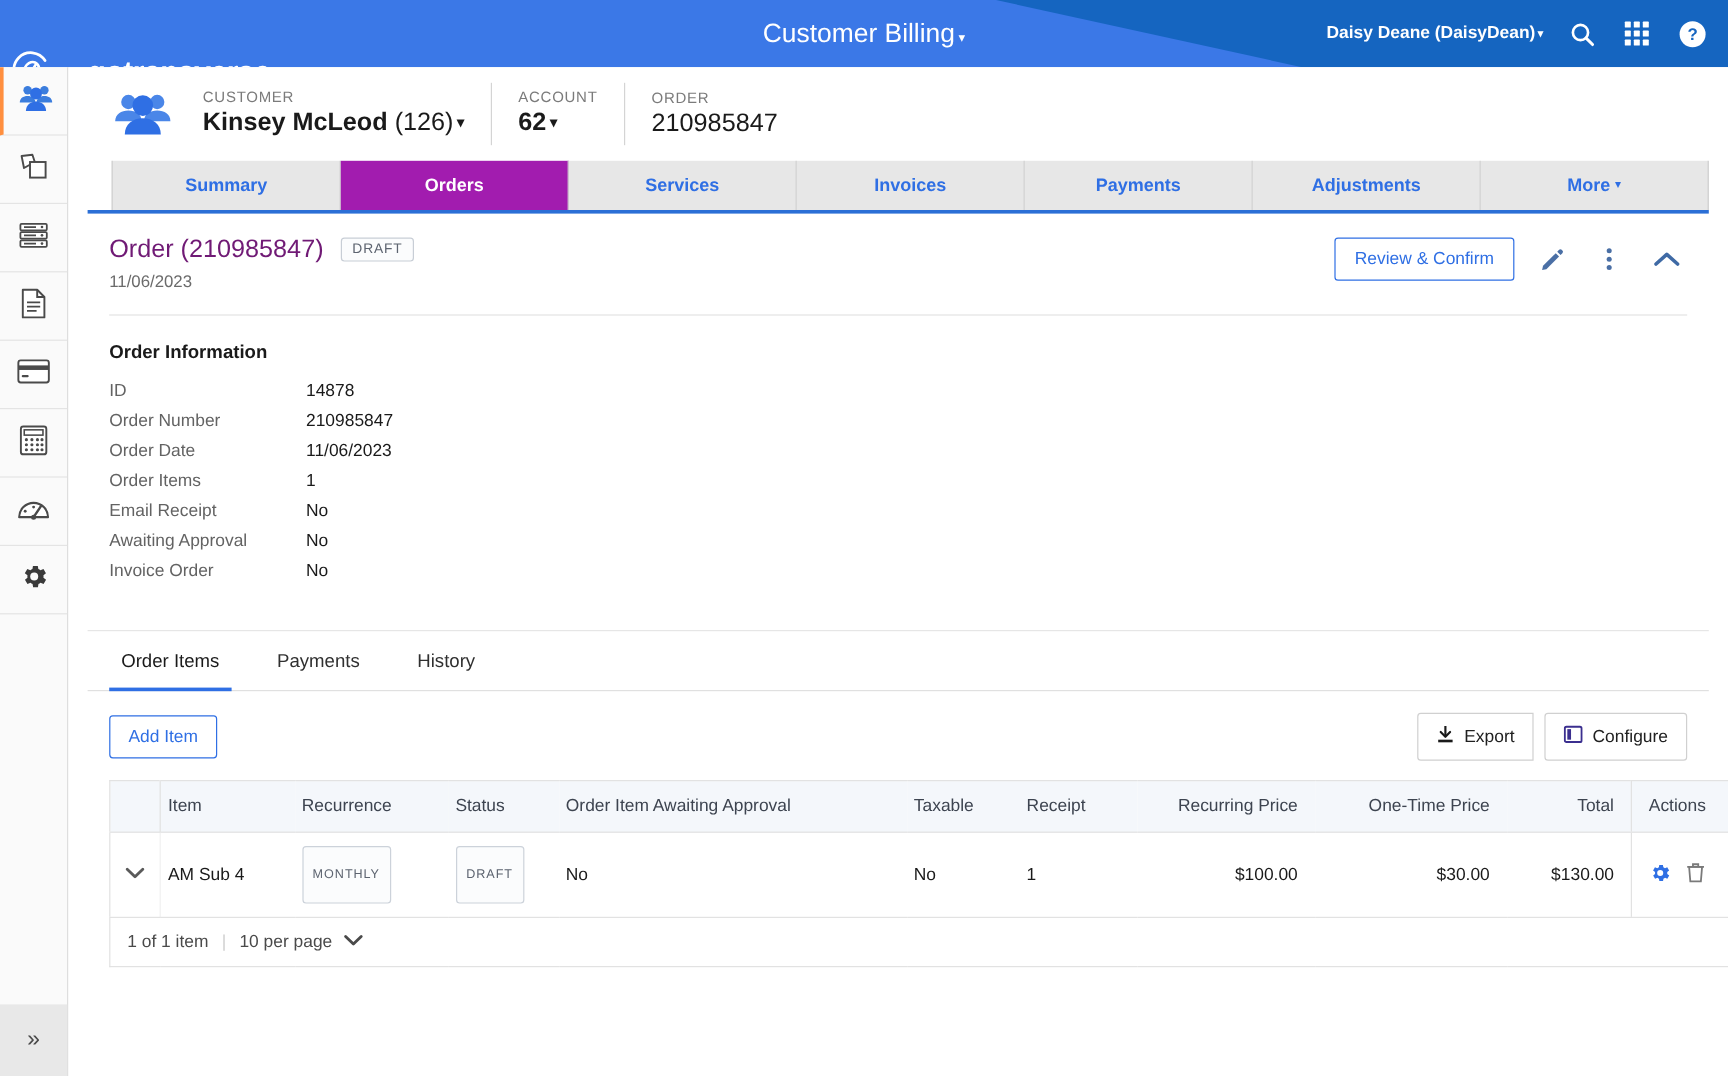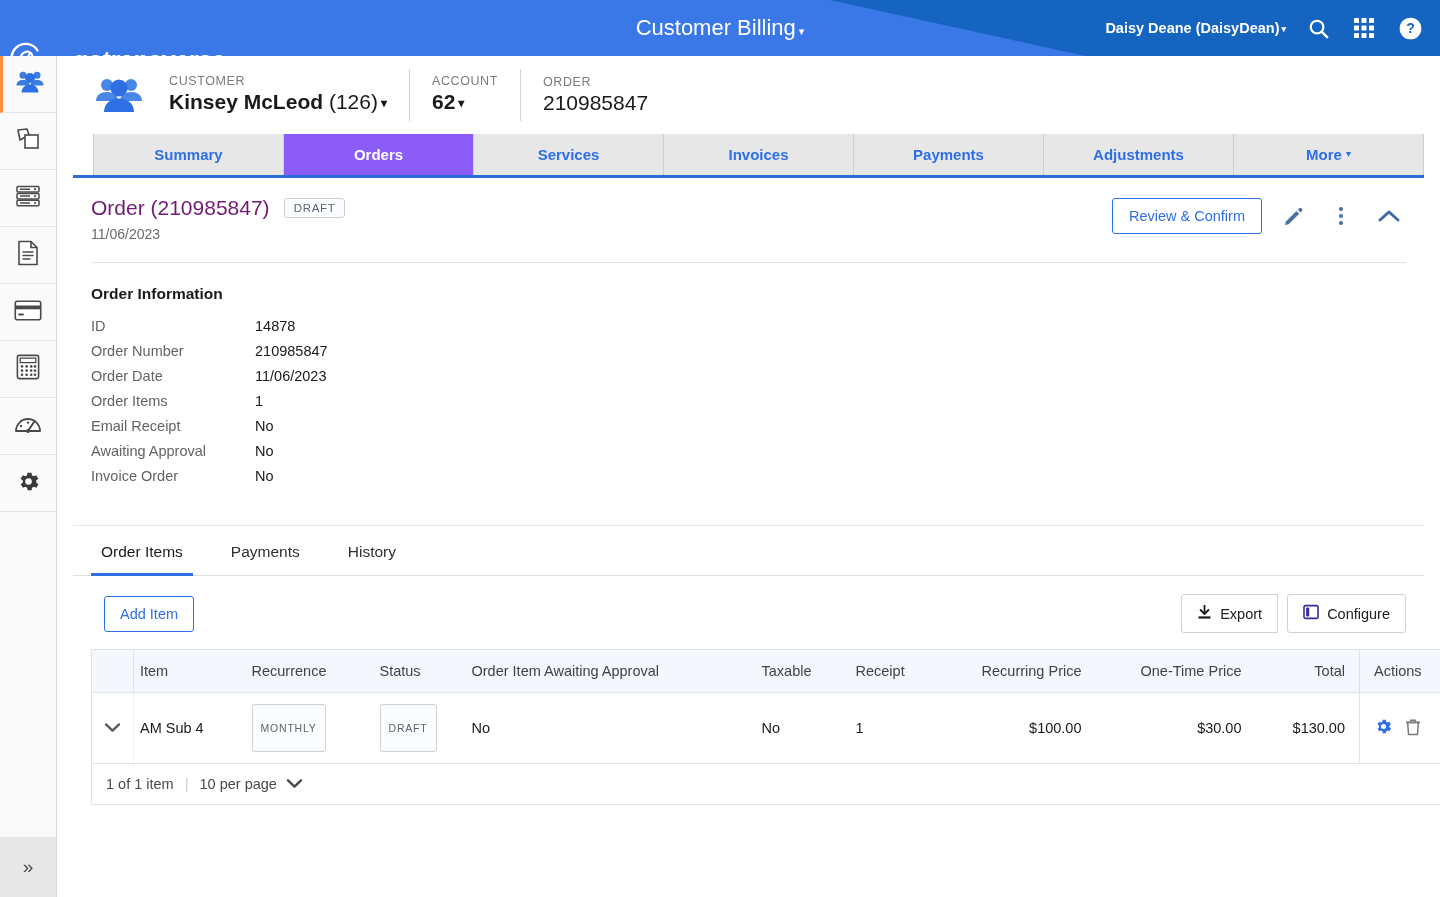--- a/index.html
+++ b/index.html
@@ -80,21 +80,21 @@
   .tabs {
     display:flex; margin: 0 16px 0 16px; height: 44px;
     border-bottom: 3px solid #2b6fd6;
   }
   .tab {
     flex: 1; display:flex; align-items:center; justify-content:center;
     background:#e7e7e7; border-right: 1px solid #cfcfcf;
     color:#2f6fe4; font-size: 15px; font-weight: bold;
   }
   .tab:first-child { border-left: 1px solid #cfcfcf; margin-left: 20px; }
-  .tab.active { background:#8b5cf6; color:#fff; }
+  .tab.active { background:#a21caf; color:#fff; }
   .tab .caret { font-size: 10px; margin-left:4px; position:relative; top:-1px; font-weight:normal;}
 
   
   .card { margin: 0 16px; padding: 0 18px; }
   .card-head { display:flex; align-items:flex-start; padding-top: 18px; }
   .card-title-row { display:flex; align-items:center; gap: 14px; }
   .card-title { font-size: 21px; color:#701a75; }
   .badge {
     border:1px solid #c8ced6; border-radius:3px; background:#fbfcfd;
     color:#5d6470; font-size: 11.5px; letter-spacing:0.7px; padding: 3px 9px;
@@ -125,21 +125,21 @@
   .subtab {
     font-size: 15.5px; color:#303030; padding: 16px 10px 12px 10px; margin-right: 28px;
     border-bottom: 3px solid transparent; position:relative; top:1px;
   }
   .subtab.active { color:#1a1a1a; border-bottom-color:#2f6fe4; }
 
   
   .tbl-toolbar { display:flex; align-items:center; margin: 0 16px; padding: 18px 18px 16px 18px; }
   .btn-addnew {
     border:1px solid #2f6fe4; color:#2f6fe4; background:#fff; border-radius:3px;
-    font-size:14.5px; padding: 9px 15px; font-family:inherit;margin-left:13px;
+    font-size:14.5px; padding: 9px 15px; font-family:inherit;
   }
   .tb-right { margin-left:auto; display:flex; gap: 0; }
   .btn-gray {
     border:1px solid #d0d0d0; background:#fff; color:#202020; font-size:14.5px;
     padding: 9px 15px; display:flex; align-items:center; gap:8px; font-family:inherit;
   }
   .btn-gray.first { border-radius:3px 0 0 3px; }
   .btn-gray.second { border-radius:0 3px 3px 0; border-left:none; margin-left: 9px; border-left:1px solid #d0d0d0; border-radius:3px;}
 
   

